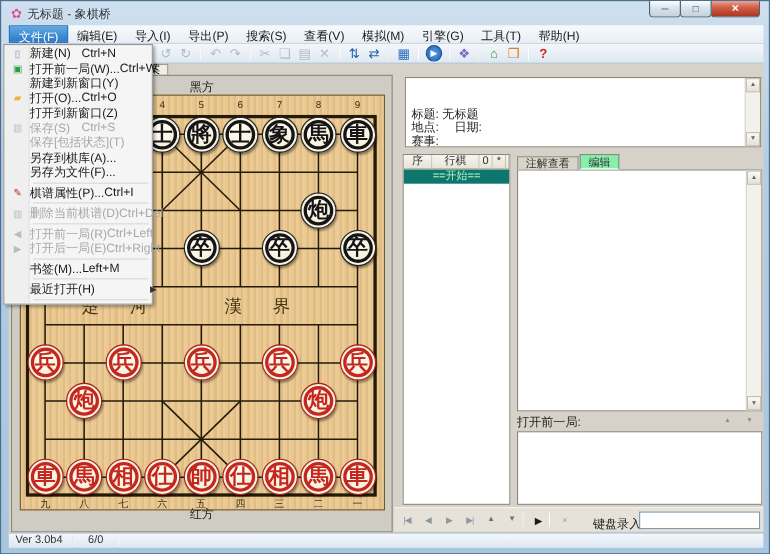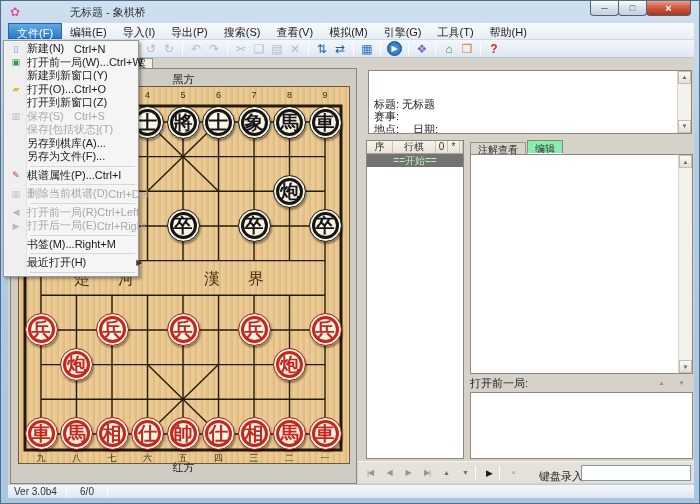--- a/index.html
+++ b/index.html
@@ -4,21 +4,21 @@
 <style>
   html,body{margin:0;padding:0;background:#6b8aa5;}
   *{box-sizing:border-box;}
   #win{position:relative;width:700px;height:504px;margin:0 auto;
        font-family:"Liberation Sans",sans-serif;font-size:11px;color:#1a1a1a;
        background:linear-gradient(#cfe0ef,#b2cde4 30%,#a9c6df);
        border:1px solid #4e6e8e;overflow:hidden;}
   
   #titlebar{position:absolute;left:0;top:0;width:100%;height:22px;display:flex;align-items:center;padding-left:9px;}
   #app-icon{font-size:12px;color:#d4549a;margin-right:5px;text-shadow:0 0 1px #fff;}
-  #title-text{color:#1c2a38;text-shadow:0 1px 2px rgba(255,255,255,.8);margin-left:45px;}
+  #title-text{color:#1c2a38;text-shadow:0 1px 2px rgba(255,255,255,.8);}
   #winbtns{position:absolute;right:8px;top:0;display:flex;}
   .wbtn{width:29px;height:15px;margin-left:-1px;border:1px solid #51616f;border-top:none;
         border-radius:0 0 4px 4px;background:linear-gradient(#fdfefe,#d9e3ec 45%,#c3d2df);
         display:flex;align-items:center;justify-content:center;font-size:9px;color:#3a4a58;cursor:default;}
   .wbtn.close{width:45px;background:linear-gradient(#eda18d,#d3604a 40%,#aa3420);color:#fff;font-size:11px;font-weight:bold;}
   
   #menubar{position:absolute;left:7px;top:22px;width:686px;height:17px;display:flex;align-items:stretch;
            background:linear-gradient(#f7fafc,#e8eef5);border-bottom:1px solid #cdd8e2;}
   .mitem{padding:2px 8px 0 8px;}
   .mitem.active{background:linear-gradient(#62a8e2,#2a7ac9);color:#fff;border:1px solid #1f68b4;padding-top:2px;}
@@ -58,21 +58,21 @@
   #info-box{position:absolute;left:10px;top:2px;width:324px;height:64px;background:#fff;border:1px solid #8c887e;
             padding:2px 18px 2px 5px;line-height:12.4px;white-space:pre;overflow:hidden;}
   .vscroll{position:absolute;top:0;right:0;width:14px;height:100%;background:#f3f1ec;border-left:1px solid #d8d4ca;}
   .sbtn{position:absolute;left:0;width:100%;height:13px;background:linear-gradient(#fbfaf7,#e4e0d6);
         border:1px solid #c3bfb3;font-size:6px;color:#6a675f;display:flex;align-items:center;justify-content:center;}
   .sbtn.up{top:0;} .sbtn.down{bottom:0;}
   #move-table{position:absolute;left:8px;top:72px;width:98px;height:319px;background:#fff;border:1px solid #8c887e;overflow:hidden;}
   #move-header{display:flex;height:13px;background:#edeadf;font-size:10px;color:#333;}
   #move-header .hc{border-right:1px solid #c6c2b4;border-bottom:1px solid #aca698;text-align:center;line-height:12px;background:linear-gradient(#f7f5ee,#e7e3d6);}
   .mrow{height:13px;font-size:10px;line-height:13px;text-align:center;}
-  .mrow.selected{background:#737373;color:#b4efbe;}
+  .mrow.selected{background:#0f766e;color:#b4efbe;}
   
   #note-tabs{position:absolute;left:112px;top:72px;height:14px;display:flex;align-items:flex-end;z-index:2;}
   .ntab{font-size:10px;padding:1px 7px 0 7px;height:12px;line-height:12px;background:#d8d4ca;
         border:1px solid #97938a;border-bottom:none;margin-right:1px;color:#333;}
   .ntab.active{background:#86efac;height:14px;line-height:14px;border:1px solid #8c887e;border-bottom:1px solid #fff;}
   #edit-box{position:absolute;left:112px;top:86px;width:223px;height:220px;background:#fff;border:1px solid #8c887e;}
   
   #var-row{position:absolute;left:112px;top:308px;width:223px;height:15px;font-size:11px;color:#222;}
   .spin{position:absolute;top:1px;width:15px;height:12px;font-size:6px;color:#8e8a80;display:flex;align-items:center;justify-content:center;}
   #var-box{position:absolute;left:112px;top:324px;width:223px;height:67px;background:#fff;border:1px solid #8c887e;}
@@ -247,21 +247,21 @@
           <div class="piece red" style="left: 183px; top: 330.44px;">仕</div>
           <div class="piece red" style="left: 218.5px; top: 330.44px;">相</div>
           <div class="piece red" style="left: 254px; top: 330.44px;">馬</div>
           <div class="piece red" style="left: 289.5px; top: 330.44px;">車</div>
         </div>
       <div class="side-label" id="red-label">红方</div>
     </div>
 
     <div id="right-panel">
       <div id="info-box">
-        <div id="info-lines"><div>标题: 无标题</div><div>赛事: </div><div>地点:　 日期: </div></div>
+        <div id="info-lines"><div>标题: 无标题</div><div>地点:　 日期: </div><div>赛事: </div></div>
         <div class="vscroll">
           <div class="sbtn up">▲</div>
           <div class="sbtn down">▼</div>
         </div>
       </div>
 
       <div id="move-table">
         <div id="move-header">
             <div class="hc" style="width: 26px;">序</div>
             <div class="hc" style="width: 43px;">行棋</div>
@@ -395,21 +395,21 @@
       <div class="fm-item disabled">
         <div class="fico" style="color: rgb(143, 168, 200);">▶</div>
         <div class="flabel">打开后一局(E)</div>
         <div class="fshort">Ctrl+Right</div>
         <div class="fsub"></div>
       </div>
       <div class="fm-sep"></div>
       <div class="fm-item">
         <div class="fico"></div>
         <div class="flabel">书签(M)...</div>
-        <div class="fshort">Right+M</div>
+        <div class="fshort">Left+M</div>
         <div class="fsub"></div>
       </div>
       <div class="fm-sep"></div>
       <div class="fm-item">
         <div class="fico"></div>
         <div class="flabel">最近打开(H)</div>
         <div class="fshort"></div>
         <div class="fsub">▶</div>
       </div>
       <div class="fm-sep"></div>

